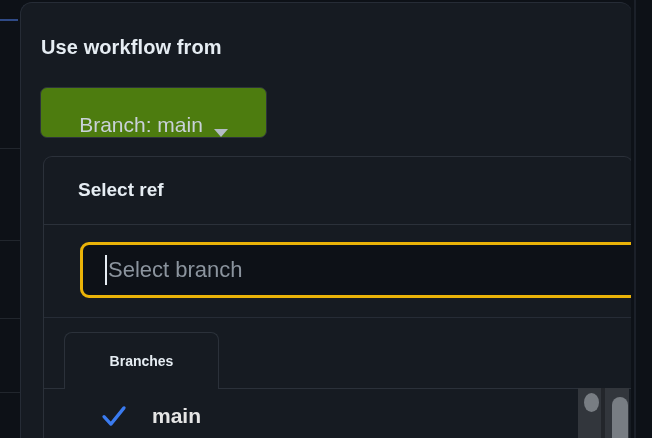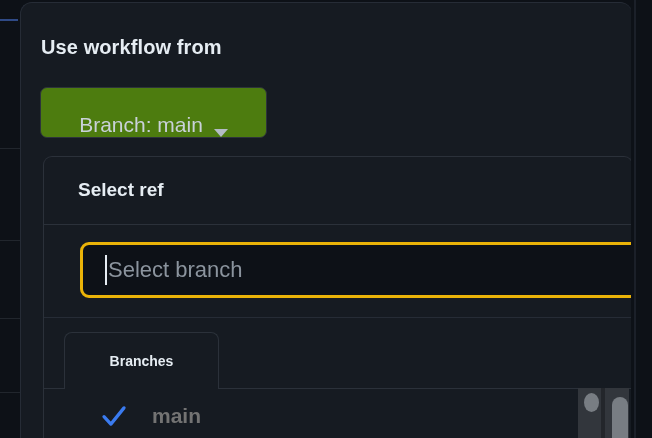--- a/index.html
+++ b/index.html
@@ -279,21 +279,21 @@
   .check-icon {
     position: absolute;
     left: 55px;
     width: 30px;
     height: 30px;
   }
   .branch-row .name {
     margin-left: 108px;
     font-size: 21px;
     font-weight: bold;
-    color: #737373;
+    color: #e5e5e5;
   }
 </style>
 </head>
 <body>
 
 <div id="app-root">
 
   <div class="bg-strip">
     <div class="bg-accent"></div>
     <div class="bg-rule" style="top:148px"></div>

